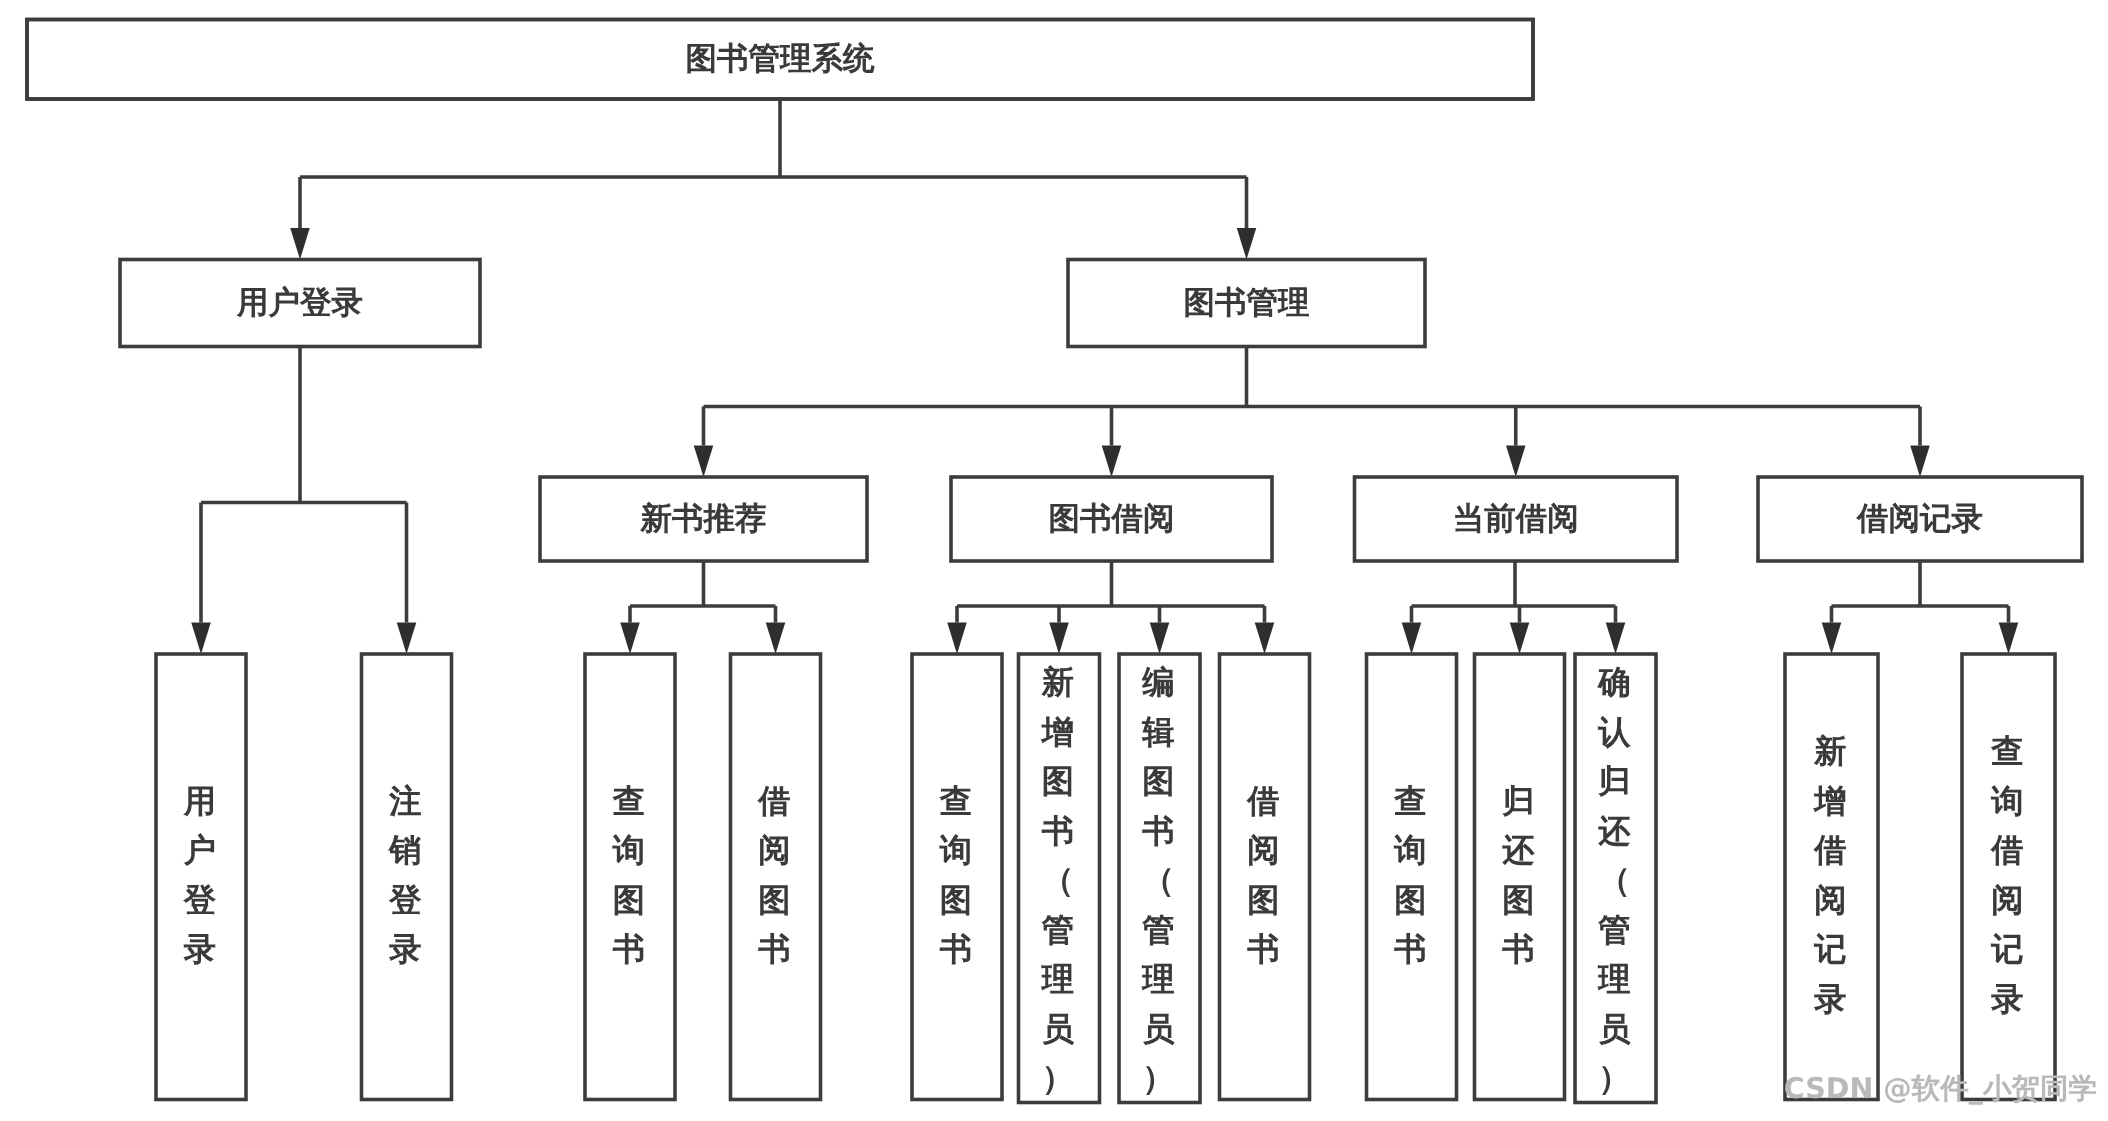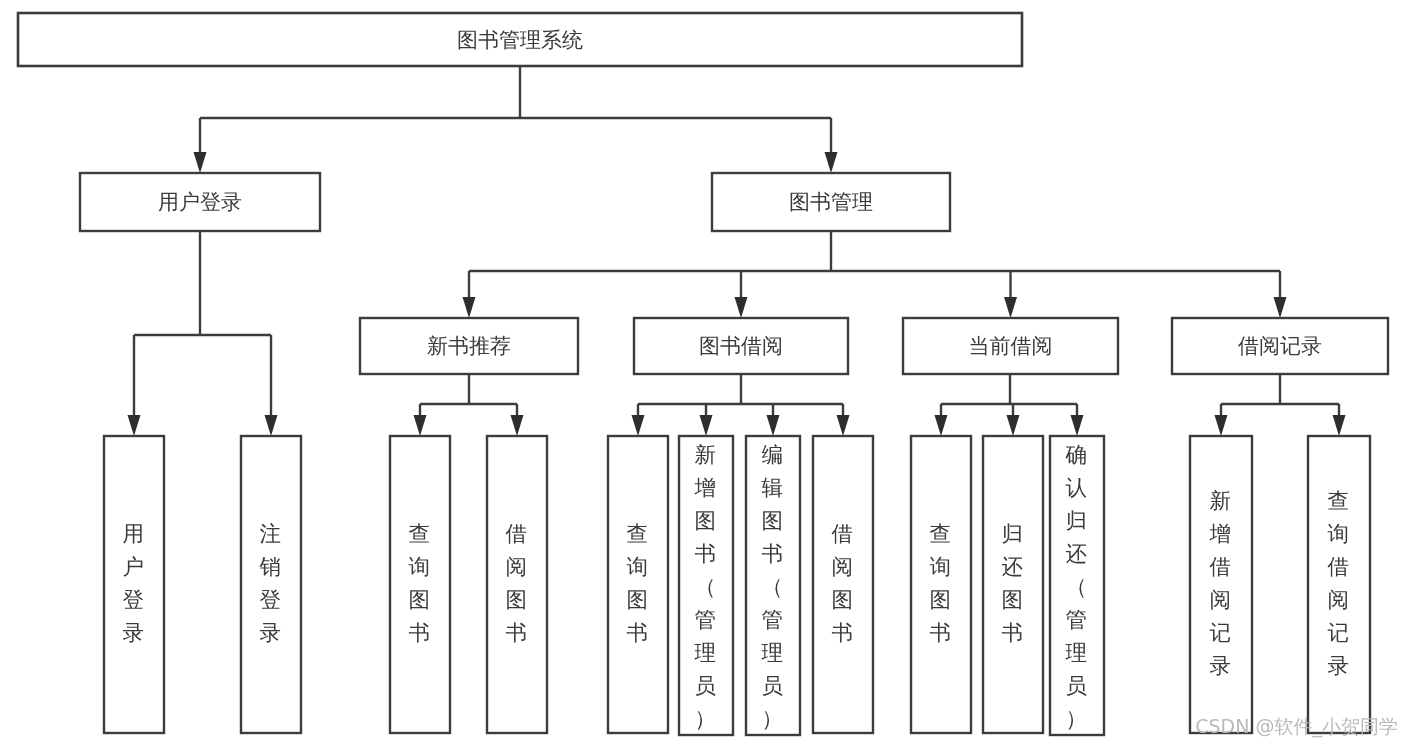--- a/index.html
+++ b/index.html
@@ -10,20 +10,21 @@
   }
   body {
     font-family: "DejaVu Sans", "Liberation Sans", sans-serif;
   }
   #diagram-root {
     position: relative;
     width: 1405px;
     height: 742px;
     background: #ffffff;
     overflow: hidden;
+    font-weight: bold;
   }
   svg.diagram-canvas {
     position: absolute;
     left: 0;
     top: 0;
     width: 1405px;
     height: 747px;
     display: block;
   }
   .node-box {

